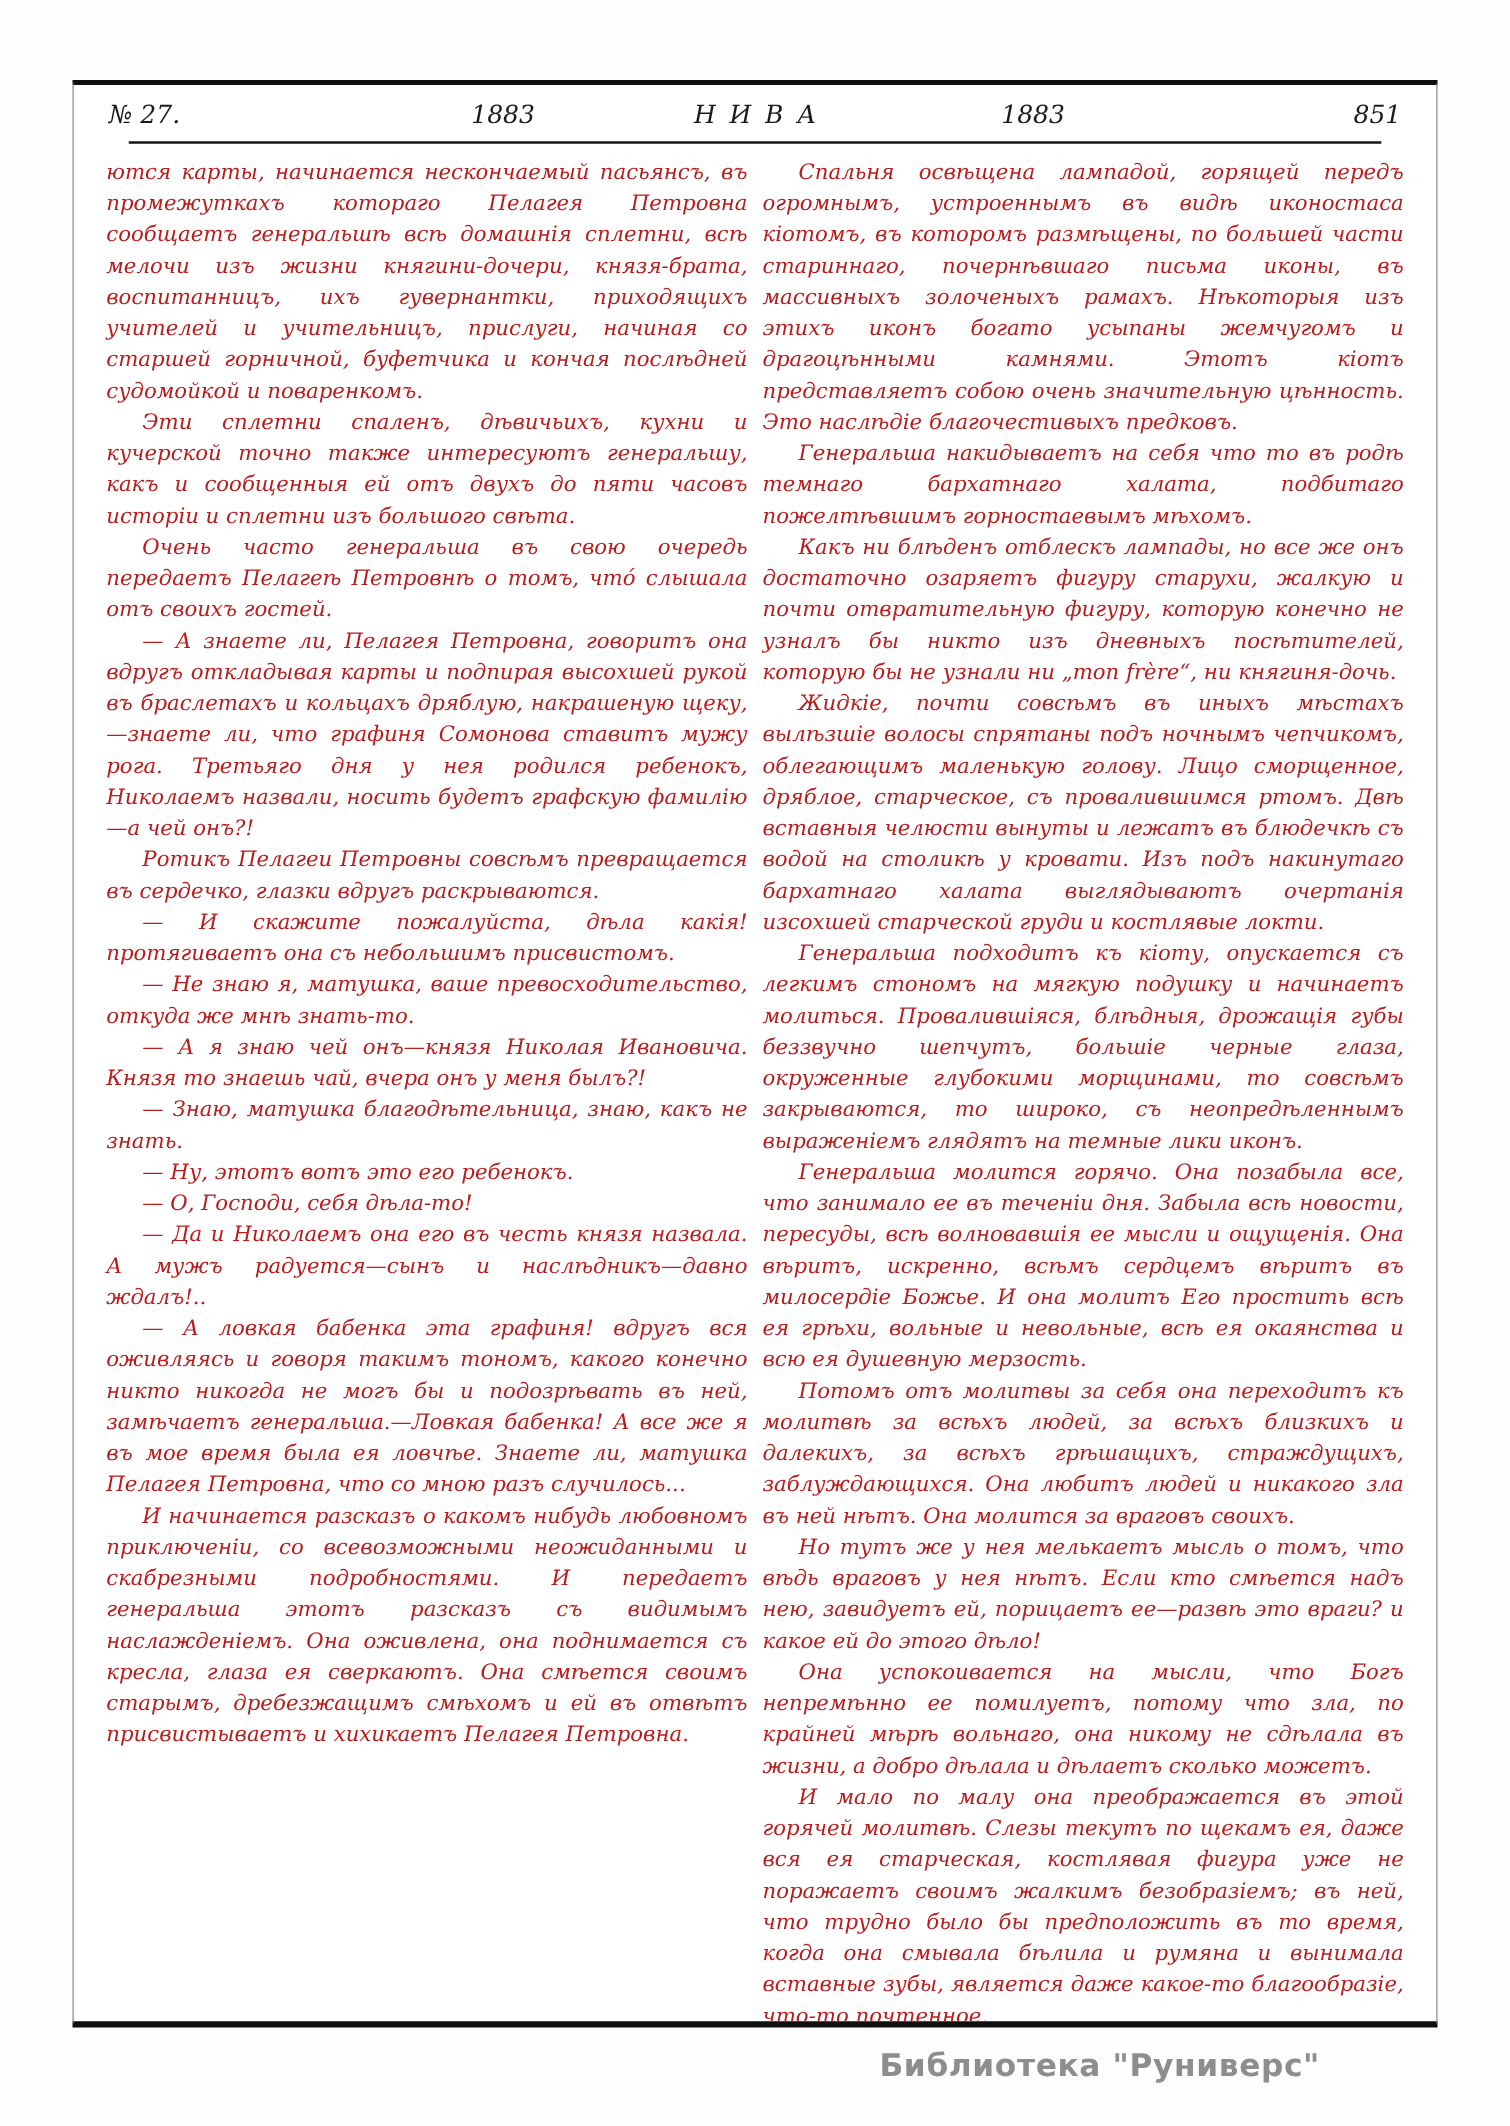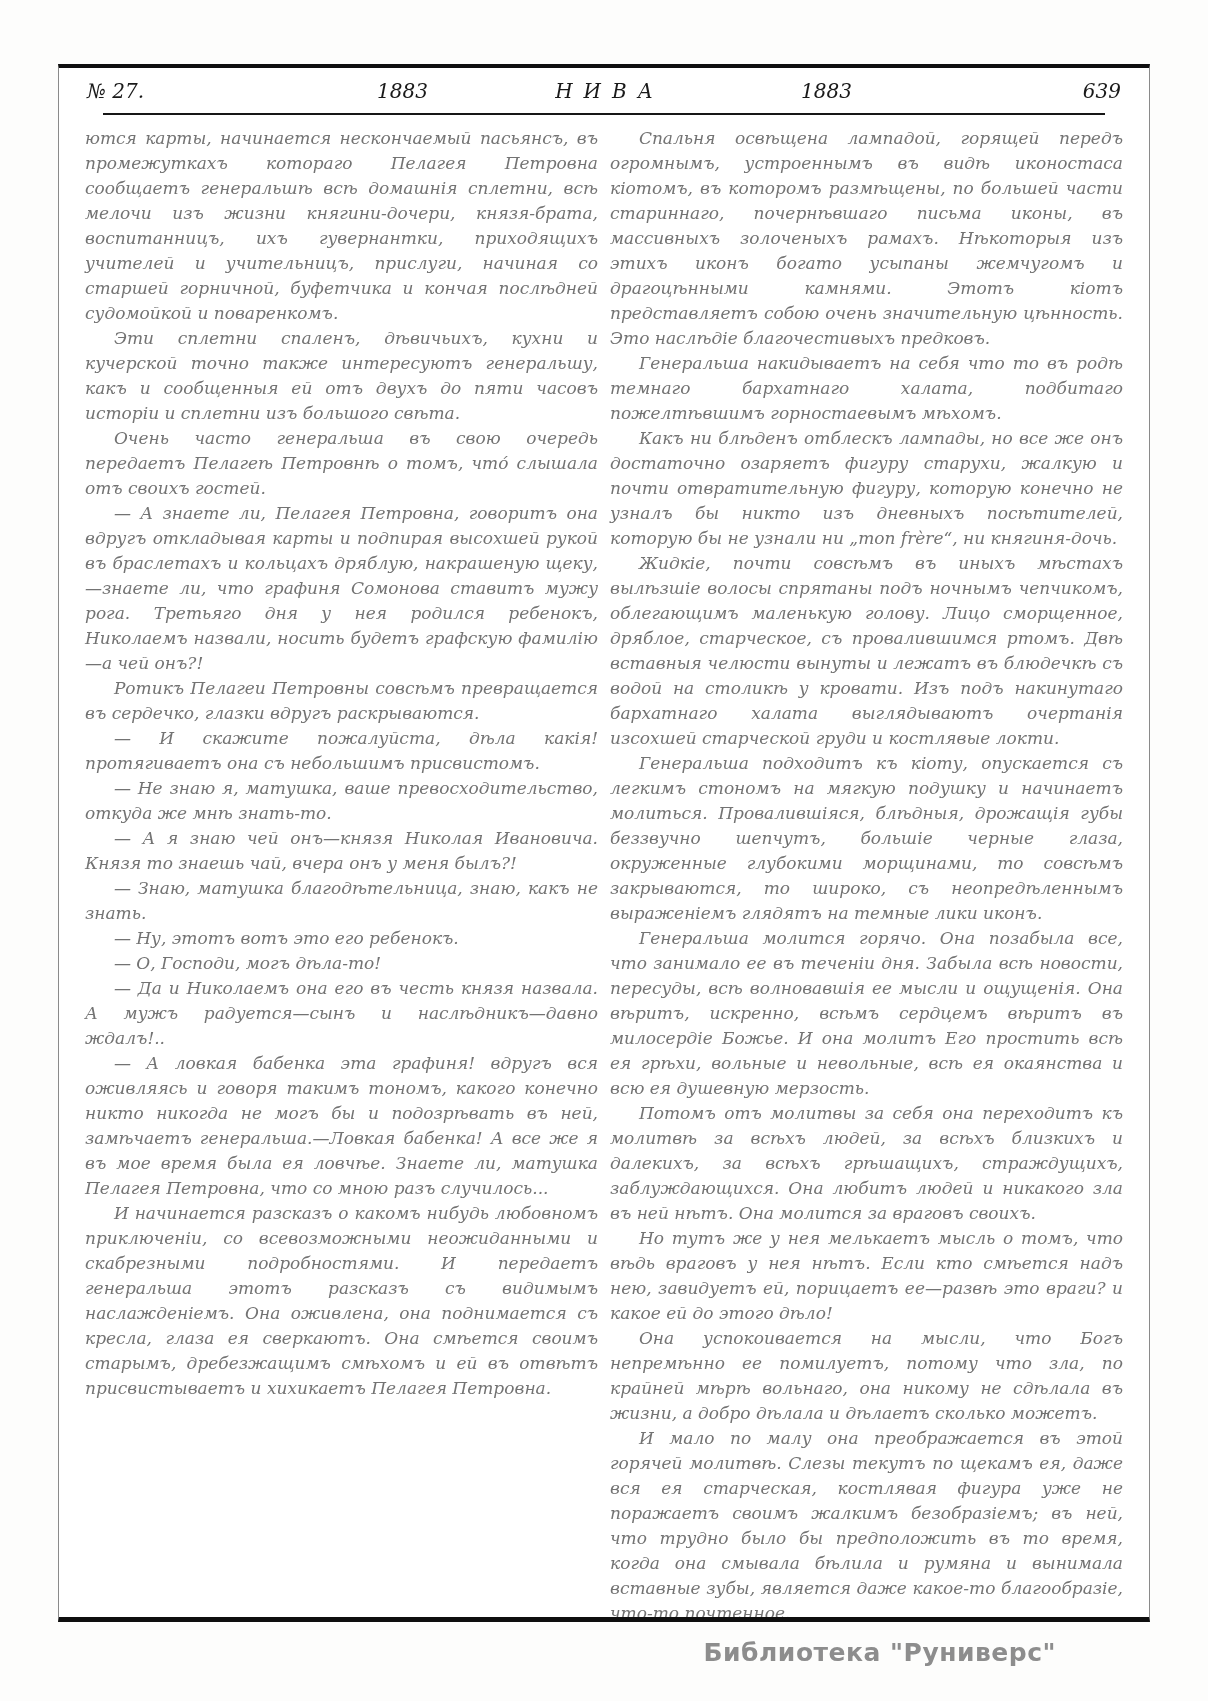--- a/index.html
+++ b/index.html
@@ -43,21 +43,21 @@
     height: 2px;
     background: #161616;
     margin: 0 44px;
   }
   .columns {
     display: flex;
     gap: 12px;
     margin: 11px 26px 0 26px;
     font-size: 17px;
     line-height: 25px;
-    color: #737373;
+    color: #b91c1c;
     text-align: justify;
   }
   .col { flex: 1 1 0; min-width: 0; }
   .col p { margin: 0; text-indent: 1.7em; }
   .col-left p:first-child { text-indent: 0; }
   .watermark {
     position: absolute;
     top: 1638px;
     right: 152px;
     font-family: "DejaVu Sans", sans-serif;
@@ -69,36 +69,36 @@
 </style>
 </head>
 <body>
 
 <div class="page-frame">
   <div class="page-header">
     <span class="hitem h-issue">№ 27.</span>
     <span class="hitem h-year-l">1883</span>
     <span class="hitem h-title">НИВА</span>
     <span class="hitem h-year-r">1883</span>
-    <span class="hitem h-page">639</span>
+    <span class="hitem h-page">851</span>
   </div>
   <div class="header-rule"></div>
   <div class="columns">
     <div class="col col-left">
         <p>ются карты, начинается нескончаемый пасьянсъ, въ промежуткахъ котораго Пелагея Петровна сообщаетъ генеральшѣ всѣ домашнія сплетни, всѣ мелочи изъ жизни княгини-дочери, князя-брата, воспитанницъ, ихъ гувернантки, приходящихъ учителей и учительницъ, прислуги, начиная со старшей горничной, буфетчика и кончая послѣдней судомойкой и поваренкомъ.</p>
         <p>Эти сплетни спаленъ, дѣвичьихъ, кухни и кучерской точно также интересуютъ генеральшу, какъ и сообщенныя ей отъ двухъ до пяти часовъ исторіи и сплетни изъ большого свѣта.</p>
         <p>Очень часто генеральша въ свою очередь передаетъ Пелагеѣ Петровнѣ о томъ, что́ слышала отъ своихъ гостей.</p>
         <p>— А знаете ли, Пелагея Петровна, говоритъ она вдругъ откладывая карты и подпирая высохшей рукой въ браслетахъ и кольцахъ дряблую, накрашеную щеку, —знаете ли, что графиня Сомонова ставитъ мужу рога. Третьяго дня у нея родился ребенокъ, Николаемъ назвали, носить будетъ графскую фамилію—а чей онъ?!</p>
         <p>Ротикъ Пелагеи Петровны совсѣмъ превращается въ сердечко, глазки вдругъ раскрываются.</p>
         <p>— И скажите пожалуйста, дѣла какія! протягиваетъ она съ небольшимъ присвистомъ.</p>
         <p>— Не знаю я, матушка, ваше превосходительство, откуда же мнѣ знать-то.</p>
         <p>— А я знаю чей онъ—князя Николая Ивановича. Князя то знаешь чай, вчера онъ у меня былъ?!</p>
         <p>— Знаю, матушка благодѣтельница, знаю, какъ не знать.</p>
         <p>— Ну, этотъ вотъ это его ребенокъ.</p>
-        <p>— О, Господи, могъ дѣла-то!</p>
+        <p>— О, Господи, себя дѣла-то!</p>
         <p>— Да и Николаемъ она его въ честь князя назвала. А мужъ радуется—сынъ и наслѣдникъ—давно ждалъ!..</p>
         <p>— А ловкая бабенка эта графиня! вдругъ вся оживляясь и говоря такимъ тономъ, какого конечно никто никогда не могъ бы и подозрѣвать въ ней, замѣчаетъ генеральша.—Ловкая бабенка! А все же я въ мое время была ея ловчѣе. Знаете ли, матушка Пелагея Петровна, что со мною разъ случилось...</p>
         <p>И начинается разсказъ о какомъ нибудь любовномъ приключеніи, со всевозможными неожиданными и скабрезными подробностями. И передаетъ генеральша этотъ разсказъ съ видимымъ наслажденіемъ. Она оживлена, она поднимается съ кресла, глаза ея сверкаютъ. Она смѣется своимъ старымъ, дребезжащимъ смѣхомъ и ей въ отвѣтъ присвистываетъ и хихикаетъ Пелагея Петровна.</p>
       </div>
     <div class="col col-right">
         <p>Спальня освѣщена лампадой, горящей передъ огромнымъ, устроеннымъ въ видѣ иконостаса кіотомъ, въ которомъ размѣщены, по большей части стариннаго, почернѣвшаго письма иконы, въ массивныхъ золоченыхъ рамахъ. Нѣкоторыя изъ этихъ иконъ богато усыпаны жемчугомъ и драгоцѣнными камнями. Этотъ кіотъ представляетъ собою очень значительную цѣнность. Это наслѣдіе благочестивыхъ предковъ.</p>
         <p>Генеральша накидываетъ на себя что то въ родѣ темнаго бархатнаго халата, подбитаго пожелтѣвшимъ горностаевымъ мѣхомъ.</p>
         <p>Какъ ни блѣденъ отблескъ лампады, но все же онъ достаточно озаряетъ фигуру старухи, жалкую и почти отвратительную фигуру, которую конечно не узналъ бы никто изъ дневныхъ посѣтителей, которую бы не узнали ни „mon frère“, ни княгиня-дочь.</p>
         <p>Жидкіе, почти совсѣмъ въ иныхъ мѣстахъ вылѣзшіе волосы спрятаны подъ ночнымъ чепчикомъ, облегающимъ маленькую голову. Лицо сморщенное, дряблое, старческое, съ провалившимся ртомъ. Двѣ вставныя челюсти вынуты и лежатъ въ блюдечкѣ съ водой на столикѣ у кровати. Изъ подъ накинутаго бархатнаго халата выглядываютъ очертанія изсохшей старческой груди и костлявые локти.</p>
         <p>Генеральша подходитъ къ кіоту, опускается съ легкимъ стономъ на мягкую подушку и начинаетъ молиться. Провалившіяся, блѣдныя, дрожащія губы беззвучно шепчутъ, большіе черные глаза, окруженные глубокими морщинами, то совсѣмъ закрываются, то широко, съ неопредѣленнымъ выраженіемъ глядятъ на темные лики иконъ.</p>

